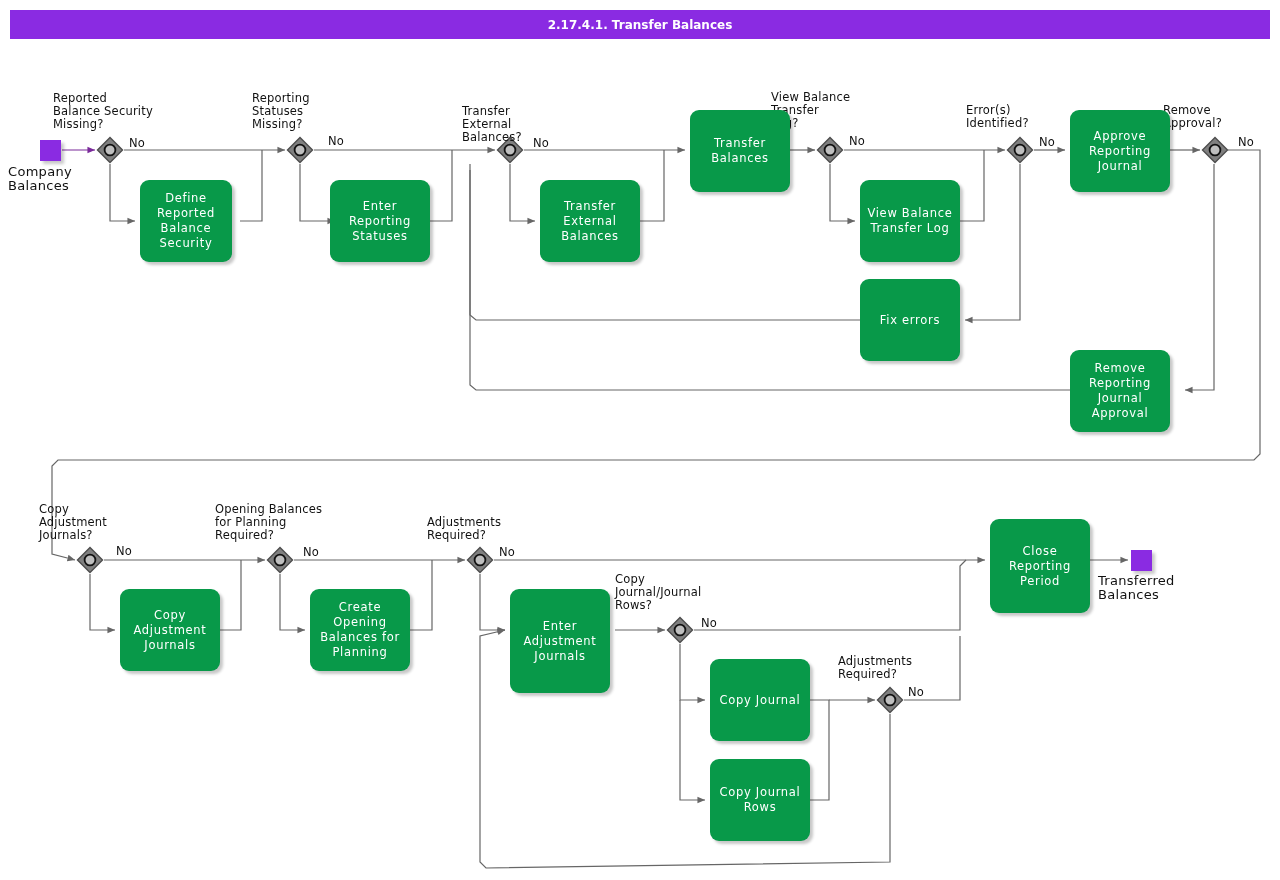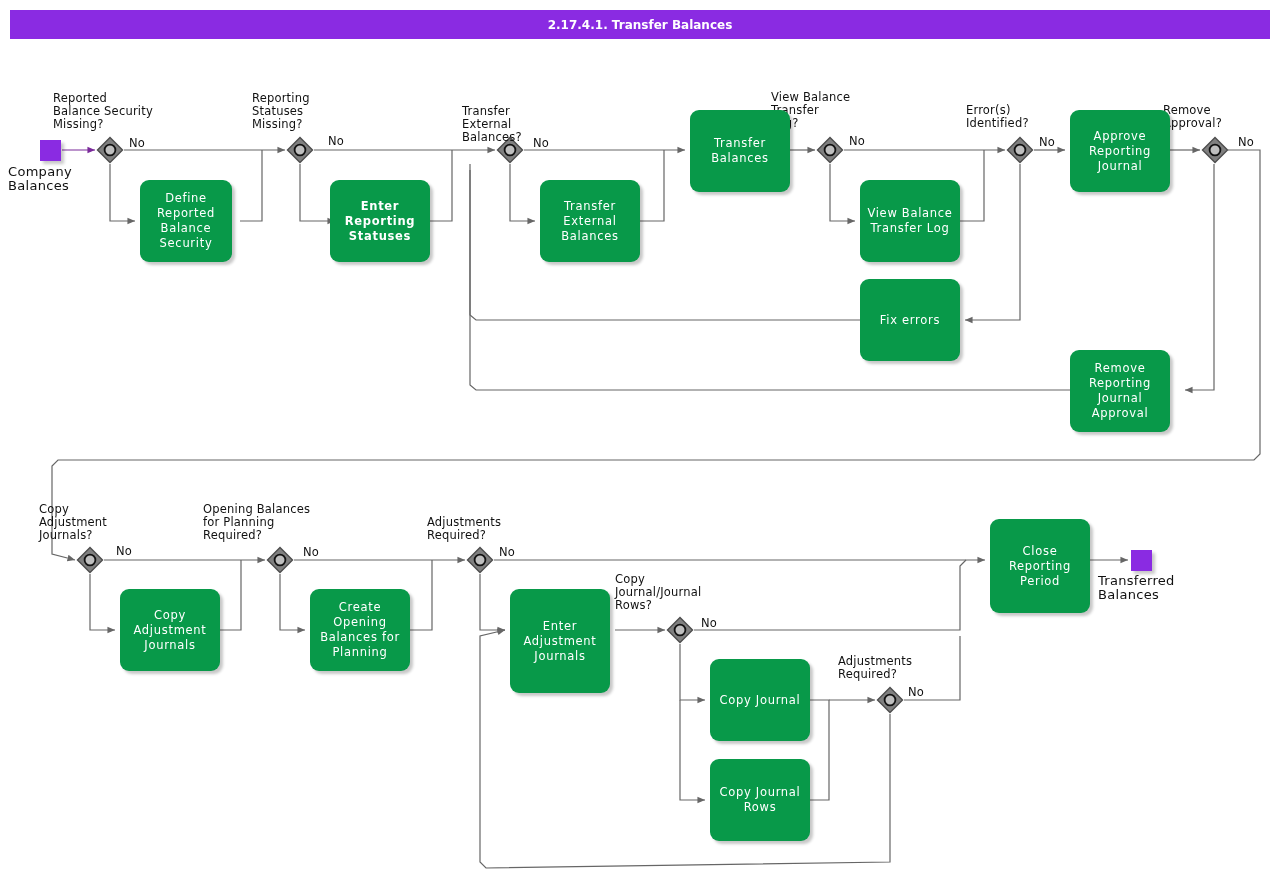--- a/index.html
+++ b/index.html
@@ -275,21 +275,21 @@
 Adjustment
 Journals?</div>
   <div class="edge-label" style="left:116px; top:544px;">No</div>
 
   <div class="gateway" style="left:266px; top:546px;">
     <svg viewBox="0 0 28 28" width="28" height="28">
       <polygon points="14,1.5 26.5,14 14,26.5 1.5,14" fill="#808080" stroke="#4d4d4d" stroke-width="1.4"></polygon>
       <circle cx="14" cy="14" r="5.4" fill="#bfbfbf" stroke="#111111" stroke-width="1.8"></circle>
     </svg>
   </div>
-  <div class="gw-label" style="left: 203px; top: 503px; width: 139px; white-space: pre-line;">Opening Balances
+  <div class="gw-label" style="left: 215px; top: 503px; width: 139px; white-space: pre-line;">Opening Balances
 for Planning
 Required?</div>
   <div class="edge-label" style="left:303px; top:545px;">No</div>
 
   <div class="gateway" style="left:466px; top:546px;">
     <svg viewBox="0 0 28 28" width="28" height="28">
       <polygon points="14,1.5 26.5,14 14,26.5 1.5,14" fill="#808080" stroke="#4d4d4d" stroke-width="1.4"></polygon>
       <circle cx="14" cy="14" r="5.4" fill="#bfbfbf" stroke="#111111" stroke-width="1.8"></circle>
     </svg>
   </div>
@@ -313,21 +313,21 @@
       <polygon points="14,1.5 26.5,14 14,26.5 1.5,14" fill="#808080" stroke="#4d4d4d" stroke-width="1.4"></polygon>
       <circle cx="14" cy="14" r="5.4" fill="#bfbfbf" stroke="#111111" stroke-width="1.8"></circle>
     </svg>
   </div>
   <div class="gw-label" style="left: 838px; top: 655px; width: 107px; white-space: pre-line;">Adjustments
 Required?</div>
   <div class="edge-label" style="left:908px; top:685px;">No</div>
 
   <div class="task" style="left: 140px; top: 180px; width: 92px; height: 82px; white-space: pre-line;">Define Reported
 Balance Security</div>
-  <div class="task" style="left: 330px; top: 180px; width: 100px; height: 82px; white-space: pre-line; font-weight: bold;">Enter Reporting
+  <div class="task" style="left: 330px; top: 180px; width: 100px; height: 82px; white-space: pre-line;">Enter Reporting
 Statuses</div>
   <div class="task" style="left: 540px; top: 180px; width: 100px; height: 82px; white-space: pre-line;">Transfer
 External
 Balances</div>
   <div class="task" style="left: 690px; top: 110px; width: 100px; height: 82px; white-space: pre-line;">Transfer
 Balances</div>
   <div class="task" style="left: 860px; top: 180px; width: 100px; height: 82px; white-space: pre-line;">View Balance
 Transfer Log</div>
   <div class="task" style="left: 860px; top: 279px; width: 100px; height: 82px; white-space: pre-line;">Fix errors</div>
   <div class="task" style="left: 1070px; top: 110px; width: 100px; height: 82px; white-space: pre-line;">Approve

